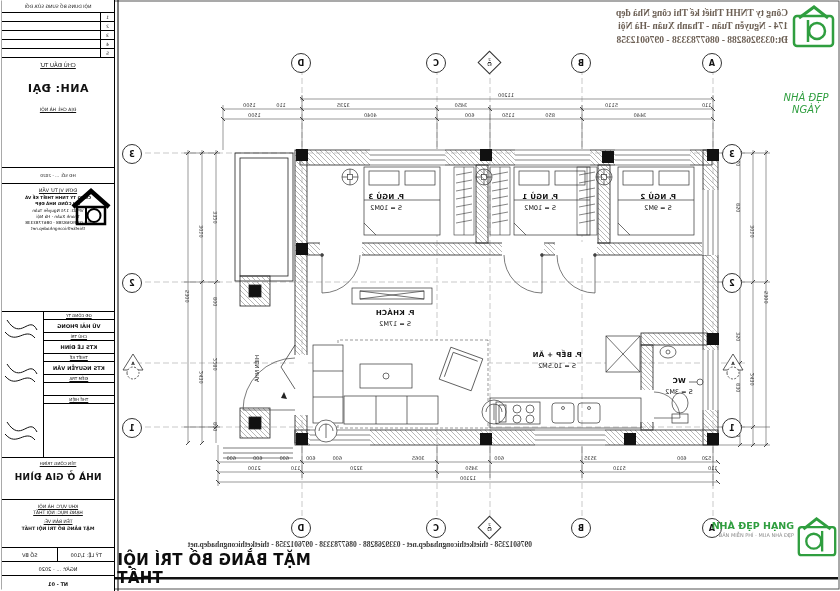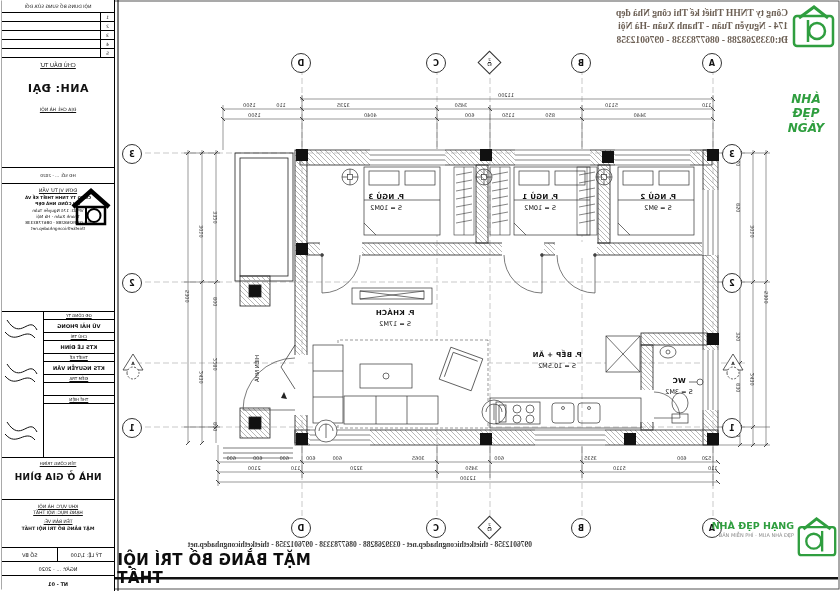--- a/index.html
+++ b/index.html
@@ -57,21 +57,21 @@
   .sigR{width:42px;border-left:1px solid #000;position:relative;}
   .sigrole{height:8px;border-bottom:1px solid #000;display:flex;align-items:center;
            justify-content:center;font-size:4px;text-decoration:underline;}
   .signame{height:13px;border-bottom:1px solid #000;display:flex;align-items:center;
            justify-content:center;font-size:5.2px;font-weight:bold;text-align:center;}
   .tbbot{display:flex;border-bottom:1px solid #000;height:14px;}
   .tbbot div{flex:1;display:flex;align-items:center;justify-content:center;font-size:5px;}
   .tbbot div + div{border-left:1px solid #000;}
   
   .wm-top{position:absolute;left:776px;top:92px;width:60px;text-align:center;line-height:1.2;
-          color:#2f9e3f;font-weight:bold;font-style:italic;font-size:12px;}
+          color:#2f9e3f;font-weight:normal;font-style:italic;font-size:10px;}
   .brand-bot{position:absolute;left:694px;top:520px;width:100px;text-align:right;line-height:1.3;}
   .brand-bot .b1{color:#2f9e3f;font-weight:bold;font-size:9.5px;}
   .brand-bot .b2{color:#8a8a8a;font-size:5px;}
 </style>
 </head>
 <body>
 
 <div class="sheet">
 <div class="mirror">
 

